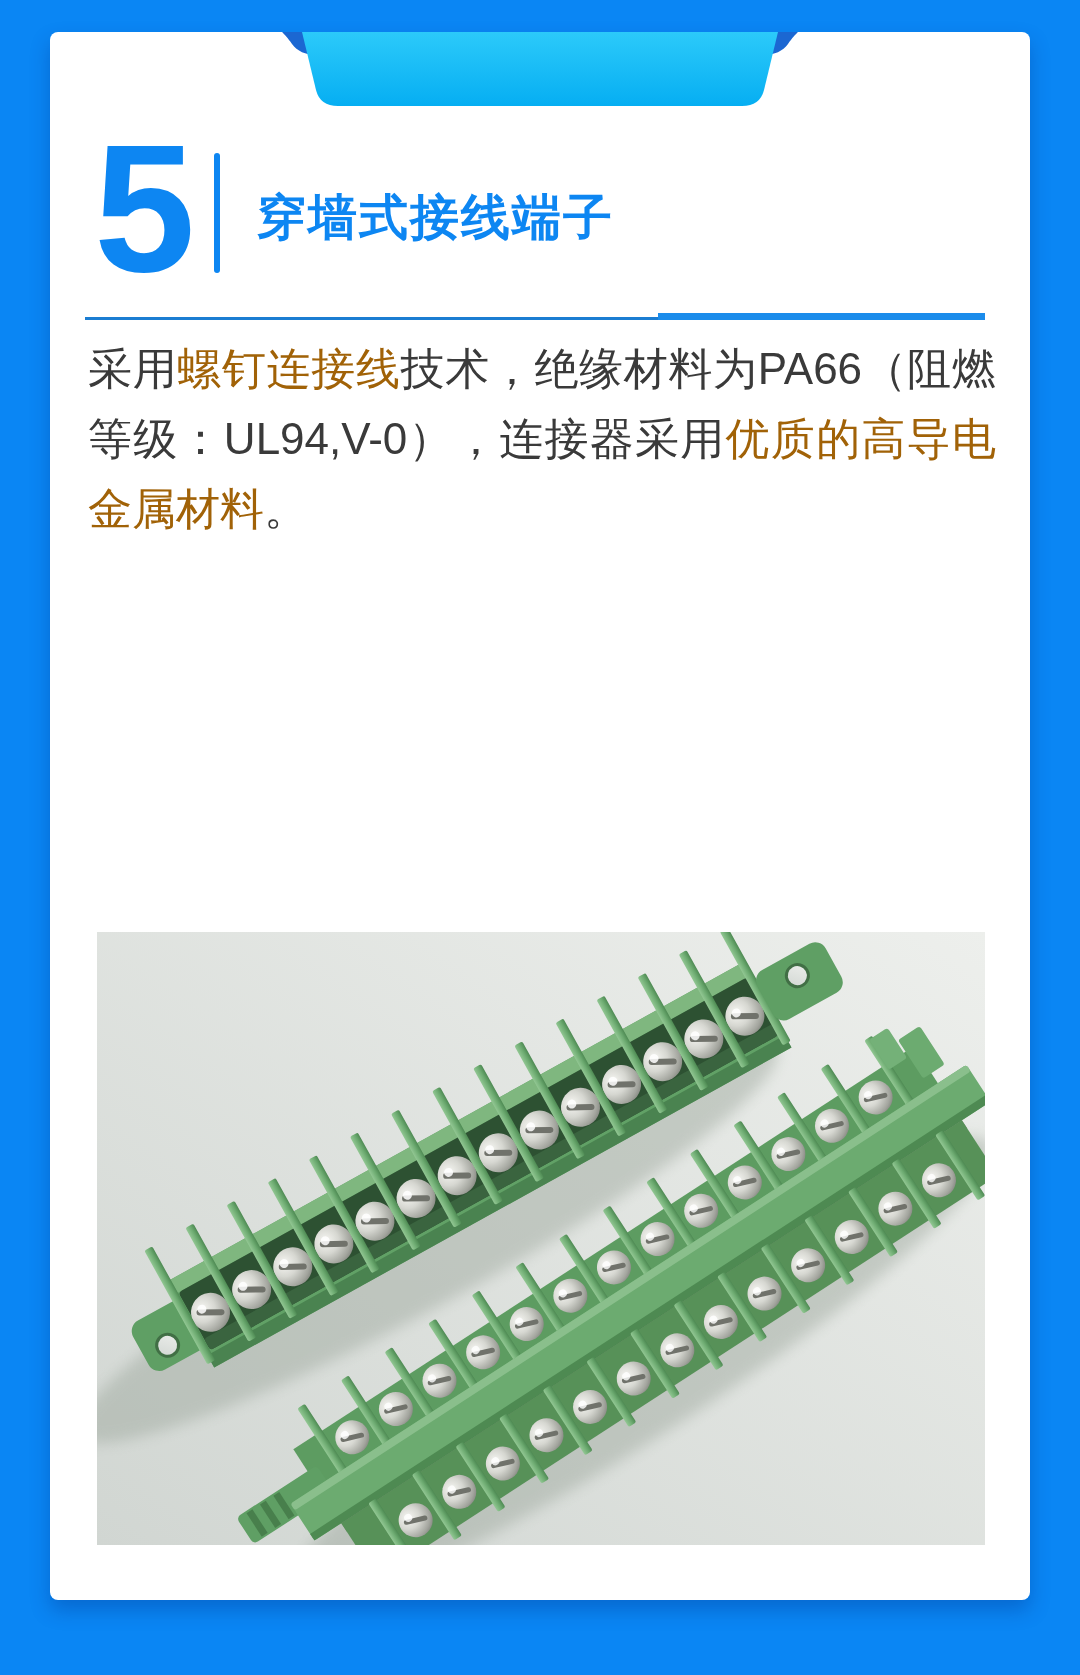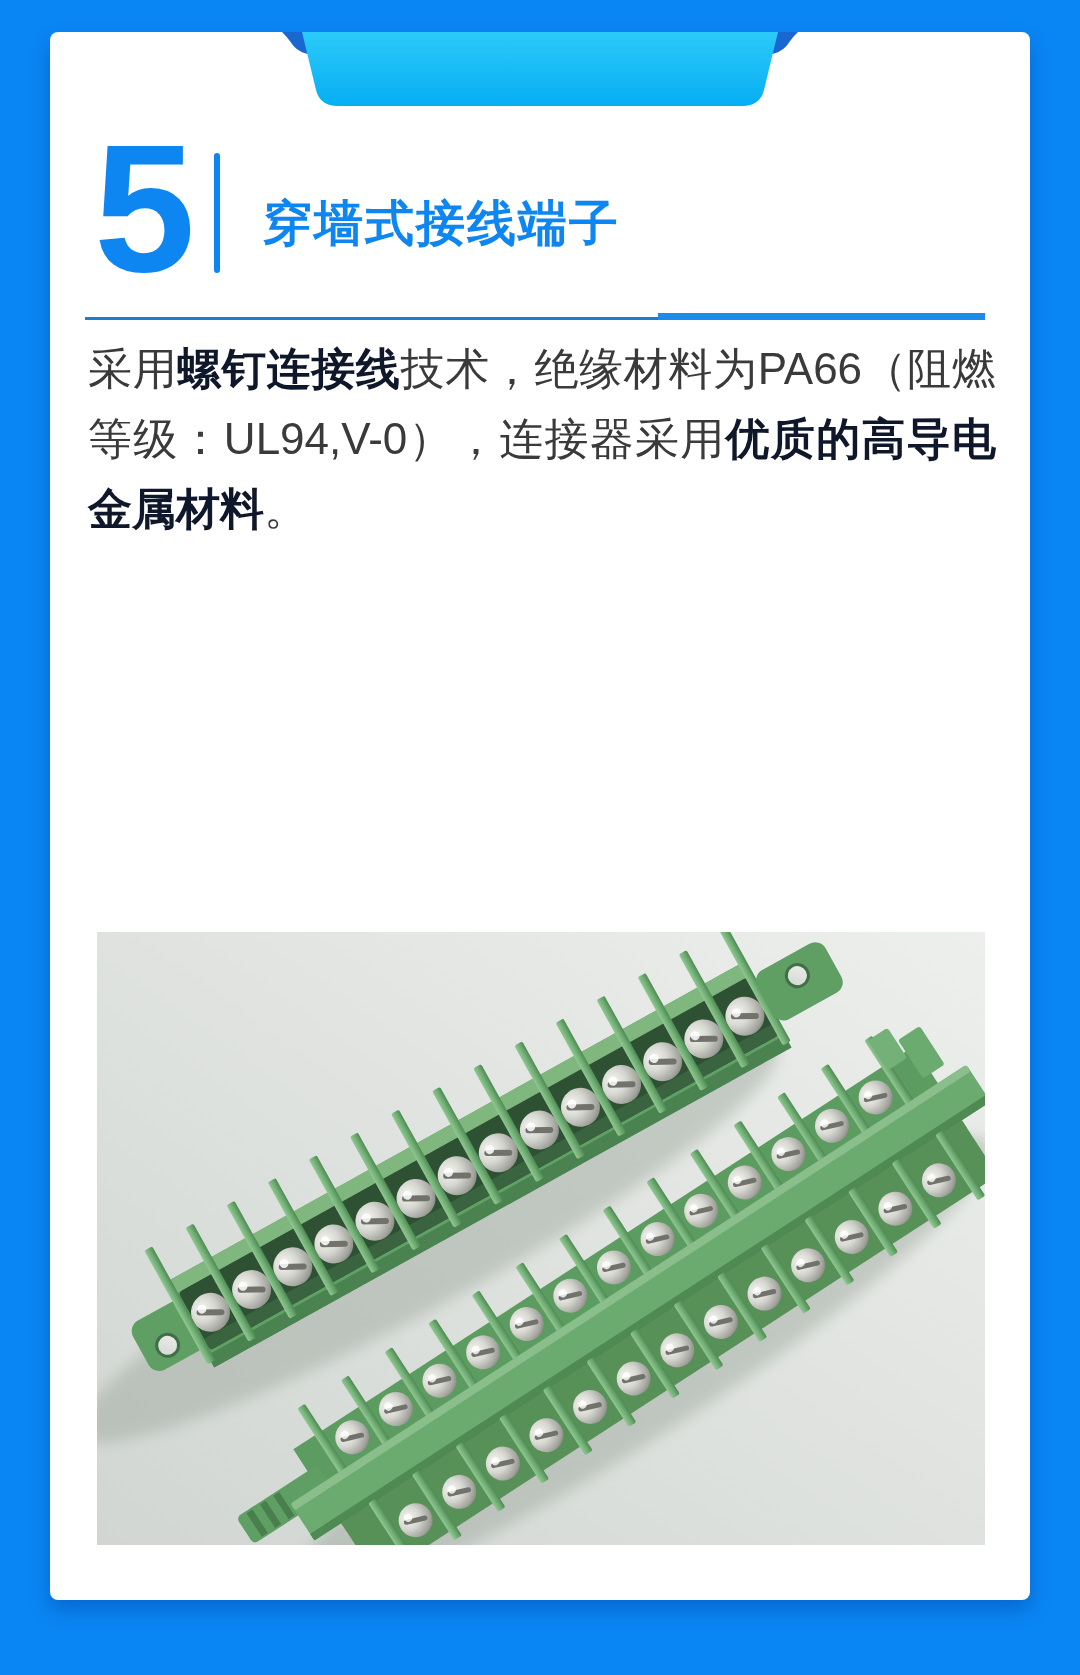--- a/index.html
+++ b/index.html
@@ -18,33 +18,33 @@
   .big-number{
     position:absolute;left:44px;top:85px;
     font-size:182px;line-height:1;font-weight:700;
     color:#0d86f2;letter-spacing:-4px;
   }
   .vbar{
     position:absolute;left:164px;top:121px;width:6px;height:120px;
     background:#0d86f2;border-radius:3px;
   }
   .title{
-    position:absolute;left:201px;top:150px;margin:12px;
+    position:absolute;left:201px;top:150px;margin:6px;
     font-size:49px;line-height:58px;font-weight:700;color:#0d86f2;
     letter-spacing:2px;white-space:nowrap;
   }
   .rule-thin{position:absolute;left:35px;top:285px;width:573px;height:3px;background:#1b7dd2;}
   .rule-thick{position:absolute;left:608px;top:281px;width:327px;height:7px;background:#1b8ceb;}
   .bodytext{
     position:absolute;left:38px;top:302px;width:908px;
     font-size:44px;line-height:70px;font-weight:500;color:#3a3a3a;
     text-align:justify;text-justify:inter-character;
   }
   .bodytext p{margin:0;}
-  .seg.hl{color:#0f172a;font-weight:700;}
+  .seg.hl{color:#a16207;font-weight:400;}
   .photo{
     position:absolute;left:47px;top:900px;width:888px;height:613px;margin:0;
   }
   .photo svg{display:block;width:888px;height:613px;}
 </style>
 </head>
 <body>
 
 <div class="card">
 

